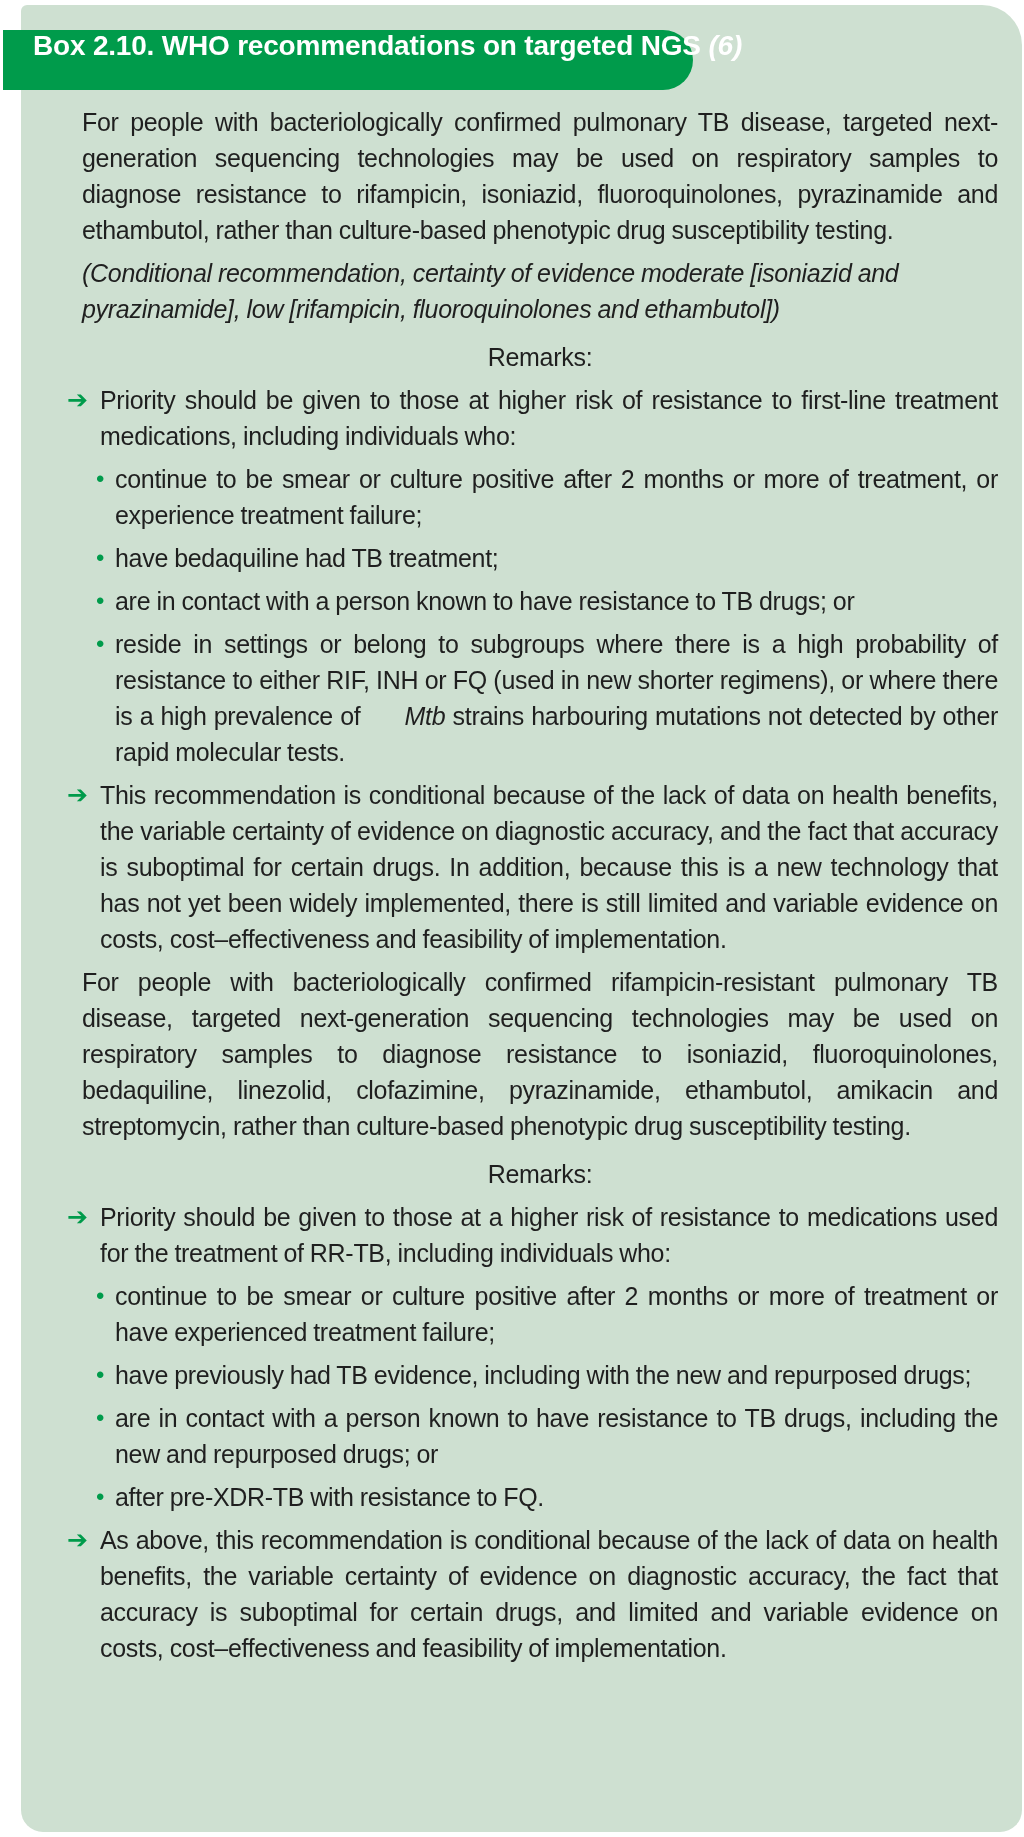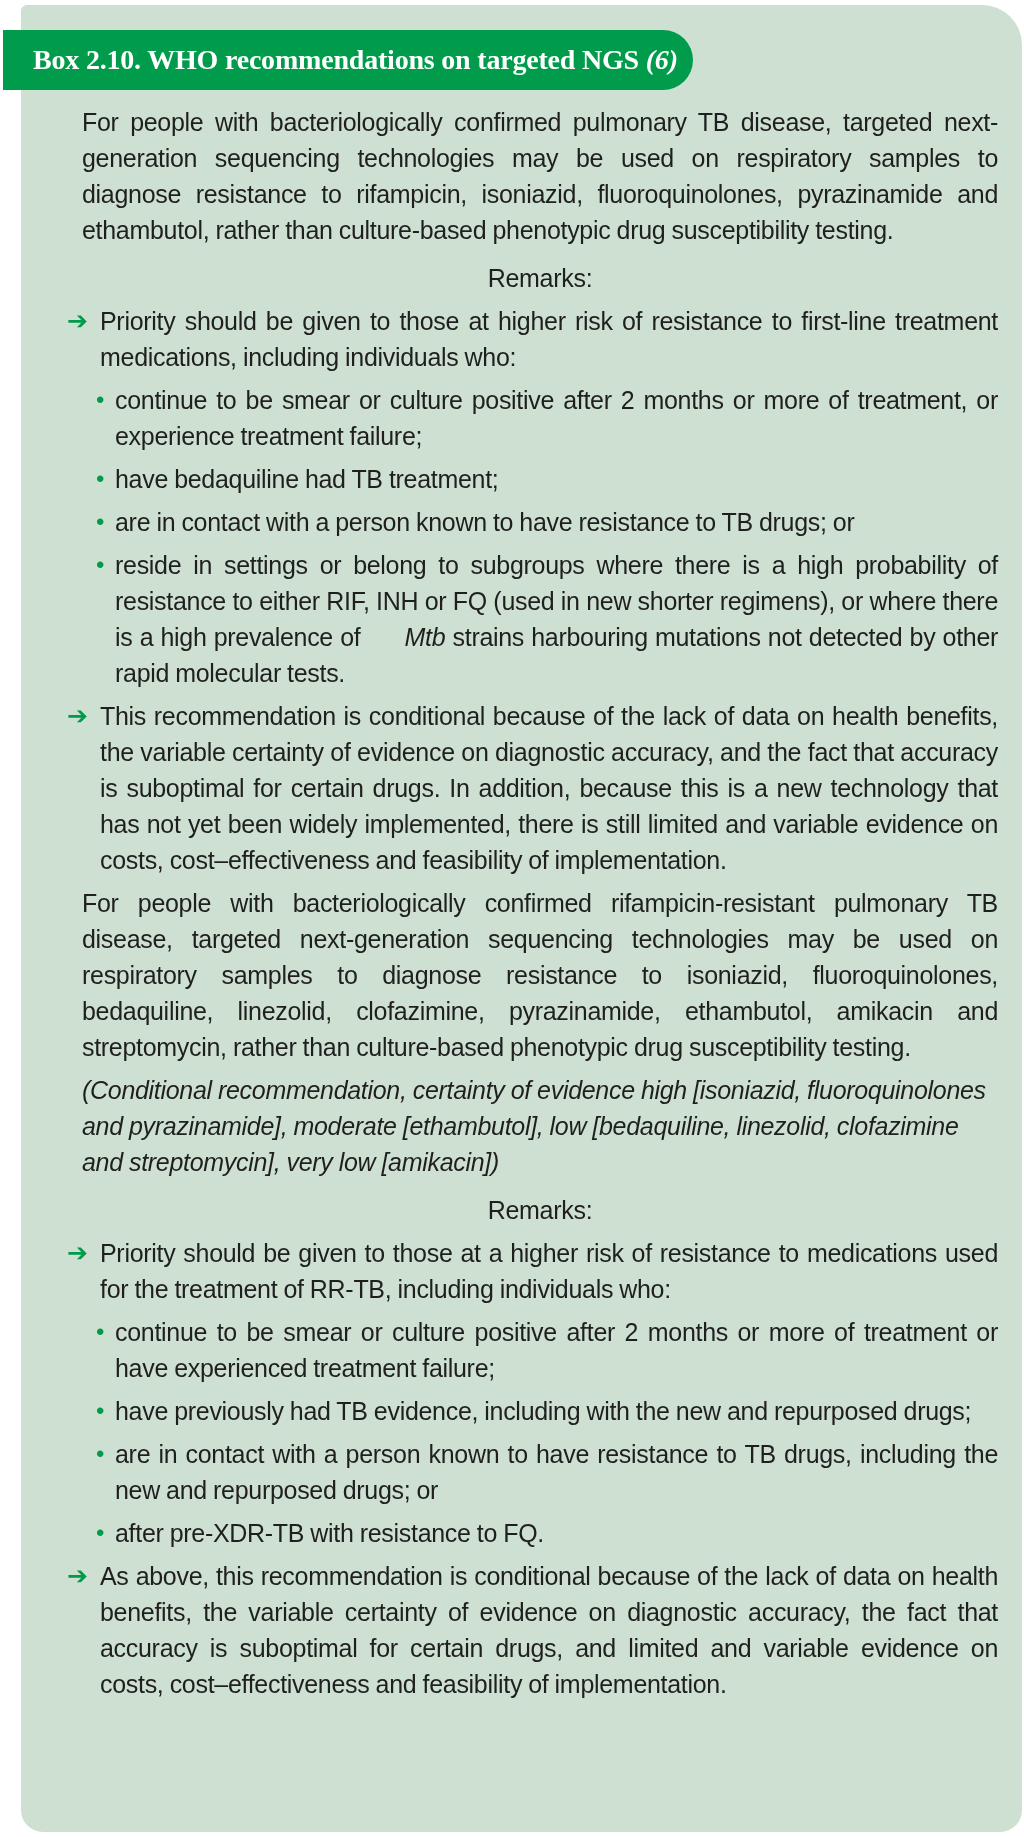--- a/index.html
+++ b/index.html
@@ -5,21 +5,21 @@
   html,body{margin:0;padding:0;background:#ffffff;}
   .page{position:relative;width:1024px;height:1837px;background:var(--page-bg,#ffffff);overflow:hidden;
         font-family:"Liberation Sans","DejaVu Sans",sans-serif;color:var(--text,#1f1f1f);}
   .box{position:absolute;left:21px;top:5px;width:1001px;height:1827px;
        background:var(--box-bg,#cee0d1);border-radius:6px 40px 22px 22px;}
   .content{position:absolute;left:0;top:0;width:100%;height:100%;box-sizing:border-box;
            overflow:hidden;padding:99px 24px 20px 61px;
            font-size:25px;line-height:36px;letter-spacing:-0.3px;word-spacing:-0.5px;}
   .pill{position:absolute;left:-18px;top:25px;width:690px;height:60px;box-sizing:border-box;
         background:var(--header-bg,#009b4b);border-radius:0 30px 30px 0;
-        display:flex;align-items:center;padding-left:30px;z-index:2;font-family:Liberation Serif, serif;}
+        display:flex;align-items:flex-start;padding-left:30px;z-index:2;}
   .pill-title{color:var(--header-text,#ffffff);font-size:28px;font-weight:bold;letter-spacing:-0.2px;white-space:pre;}
   .pill-title i{font-style:italic;}
   .para{margin:0 0 7px 0;text-align:justify;}
   .evid{margin:0 0 7px 0;font-style:italic;text-align:left;}
   .remarks{margin:12px 0 7px 0;text-align:center;}
   .arrow-item{display:flex;margin:0 0 7px -15px;}
   .arrow-item .marker{flex:0 0 33px;width:33px;color:var(--accent,#009b4b);
         font-family:"DejaVu Sans",sans-serif;font-size:25px;line-height:36px;}
   .arrow-item .itxt{flex:1;text-align:justify;}
   .sub-item{display:flex;margin:0 0 7px 14px;}
@@ -35,20 +35,21 @@
   <section class="box">
 
     <div class="pill">
       <span class="pill-title"><span>Box 2.10. WHO recommendations on targeted NGS </span><i>(6)</i></span>
     </div>
 
     <div class="content">
 
       <p class="para">For people with bacteriologically confirmed pulmonary TB disease, targeted next-generation sequencing technologies may be used on respiratory samples to diagnose resistance to rifampicin, isoniazid, fluoroquinolones, pyrazinamide and ethambutol, rather than culture-based phenotypic drug susceptibility testing.</p>
 
+      <p class="evid">(Conditional recommendation, certainty of evidence moderate [isoniazid and pyrazinamide], low [rifampicin, fluoroquinolones and ethambutol])</p>
 
       <p class="remarks">Remarks:</p>
 
       <div class="arrow-item">
         <span class="marker">➔</span>
         <div class="itxt">Priority should be given to those at higher risk of resistance to first-line treatment medications, including individuals who:</div>
       </div>
 
       <div class="sub-item">
         <span class="marker">•</span>
@@ -67,21 +68,20 @@
         <div class="itxt"><span>reside in settings or belong to subgroups where there is a high probability of resistance to either RIF, INH or FQ (used in new shorter regimens), or where there is a high prevalence of </span><i>Mtb</i><span> strains harbouring mutations not detected by other rapid molecular tests.</span></div>
       </div>
 
       <div class="arrow-item">
         <span class="marker">➔</span>
         <div class="itxt">This recommendation is conditional because of the lack of data on health benefits, the variable certainty of evidence on diagnostic accuracy, and the fact that accuracy is suboptimal for certain drugs. In addition, because this is a new technology that has not yet been widely implemented, there is still limited and variable evidence on costs, cost–effectiveness and feasibility of implementation.</div>
       </div>
 
       <p class="para">For people with bacteriologically confirmed rifampicin-resistant pulmonary TB disease, targeted next-generation sequencing technologies may be used on respiratory samples to diagnose resistance to isoniazid, fluoroquinolones, bedaquiline, linezolid, clofazimine, pyrazinamide, ethambutol, amikacin and streptomycin, rather than culture-based phenotypic drug susceptibility testing.</p>
 
-      <p class="evid">(Conditional recommendation, certainty of evidence high [isoniazid, fluoroquinolones and pyrazinamide], moderate [ethambutol], low [bedaquiline, linezolid, clofazimine and streptomycin], very low [amikacin])</p>
 
       <p class="remarks">Remarks:</p>
 
       <div class="arrow-item">
         <span class="marker">➔</span>
         <div class="itxt">Priority should be given to those at a higher risk of resistance to medications used for the treatment of RR-TB, including individuals who:</div>
       </div>
 
       <div class="sub-item">
         <span class="marker">•</span>

